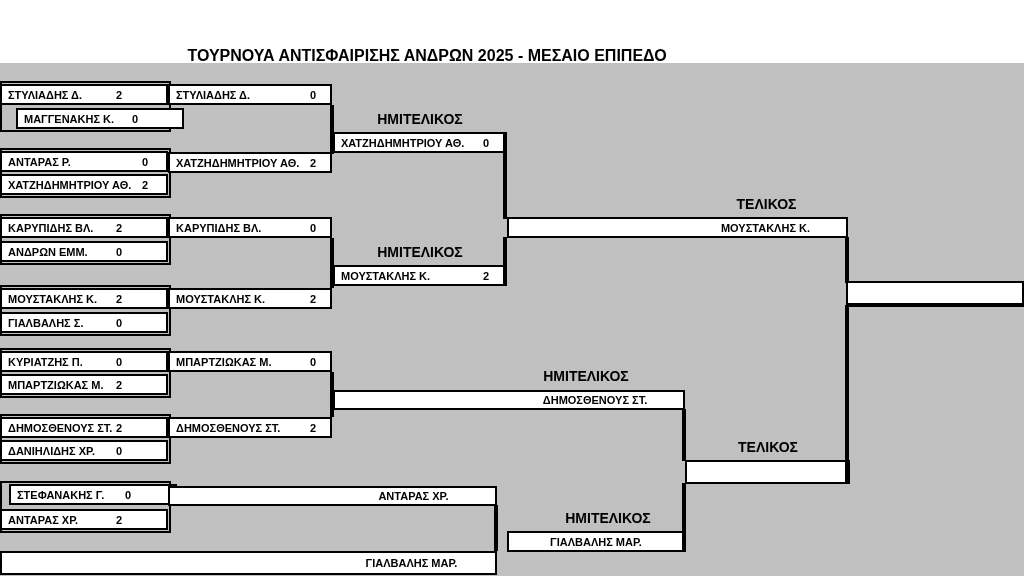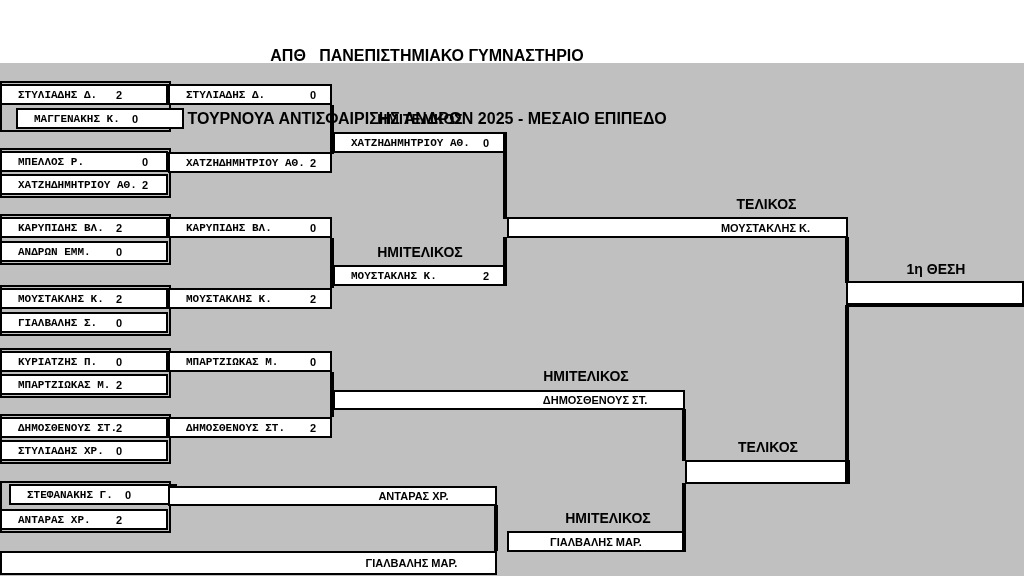--- a/index.html
+++ b/index.html
@@ -4,56 +4,55 @@
 <style>
   html,body{margin:0;padding:0;background:#fff;}
   .stage{position:relative;width:1024px;height:576px;background:#fff;overflow:hidden;
          font-family:"Liberation Sans",sans-serif;color:#000;}
   .panel{position:absolute;left:0;top:63px;width:1024px;height:513px;background:#c0c0c0;}
   .titles{position:absolute;left:0;top:3px;width:854px;text-align:center;
           font-weight:bold;font-size:16px;line-height:21px;white-space:pre;}
   .box{position:absolute;background:#fff;border:2px solid #000;box-sizing:border-box;
        display:flex;align-items:center;font-weight:bold;font-size:11px;white-space:nowrap;}
   .pair{position:absolute;border:2px solid #000;box-sizing:border-box;background:transparent;}
-  .nm{padding-left:16px;font-family:Liberation Mono, monospace;}
+  .nm{padding-left:6px;}
   .sc{position:absolute;top:50%;transform:translateY(-50%);}
   .sc-a{left:114px;} .sc-b{left:140px;} .sc-c{right:14px;} .sc-d{right:16px;}
   .ctr{position:absolute;top:50%;transform:translateY(-50%);text-align:center;}
   .lbl{position:absolute;font-weight:bold;font-size:14px;text-align:center;line-height:18px;}
   .vline{position:absolute;width:4px;background:#000;}
 </style>
 </head>
 <body>
 
 <div class="stage">
   <div class="panel"></div>
 
   <div class="titles">
-    <div>ΑΠΘ   ΠΑΝΕΠΙΣΤΗΜΙΑΚΟ ΓΥΜΝΑΣΤΗΡΙΟ</div>
     <div>ΤΟΥΡΝΟΥΑ ΑΝΤΙΣΦΑΙΡΙΣΗΣ ΑΝΔΡΩΝ 2025 - ΜΕΣΑΙΟ ΕΠΙΠΕΔΟ</div>
   </div>
 
   <div class="pair" style="left:0;top:81px;width:171px;height:51px"></div>
   <div class="pair" style="left:0;top:148px;width:171px;height:50px"></div>
   <div class="pair" style="left:0;top:214px;width:171px;height:51px"></div>
   <div class="pair" style="left:0;top:285px;width:171px;height:51px"></div>
   <div class="pair" style="left:0;top:348px;width:171px;height:50px"></div>
   <div class="pair" style="left:0;top:414px;width:171px;height:50px"></div>
   <div class="pair" style="left:0;top:481px;width:171px;height:52px"></div>
 
   <div class="box" style="left:0;top:84px;width:168px;height:21px">
       <span class="nm">ΣΤΥΛΙΑΔΗΣ Δ.</span>
       <span class="sc sc-a">2</span>
     </div>
   <div class="box" style="left:16px;top:108px;width:168px;height:21px">
       <span class="nm">ΜΑΓΓΕΝΑΚΗΣ Κ.</span>
       <span class="sc sc-a">0</span>
     </div>
   <div class="box" style="left:0;top:151px;width:168px;height:21px">
-      <span class="nm">ΜΠΕΛΛΟΣ Ρ.</span>
+      <span class="nm">ΑΝΤΑΡΑΣ Ρ.</span>
       <span class="sc sc-b">0</span>
     </div>
   <div class="box" style="left:0;top:174px;width:168px;height:21px">
       <span class="nm">ΧΑΤΖΗΔΗΜΗΤΡΙΟΥ ΑΘ.</span>
       <span class="sc sc-b">2</span>
     </div>
   <div class="box" style="left:0;top:217px;width:168px;height:21px">
       <span class="nm">ΚΑΡΥΠΙΔΗΣ ΒΛ.</span>
       <span class="sc sc-a">2</span>
     </div>
@@ -75,21 +74,21 @@
     </div>
   <div class="box" style="left:0;top:374px;width:168px;height:21px">
       <span class="nm">ΜΠΑΡΤΖΙΩΚΑΣ Μ.</span>
       <span class="sc sc-a">2</span>
     </div>
   <div class="box" style="left:0;top:417px;width:168px;height:21px">
       <span class="nm">ΔΗΜΟΣΘΕΝΟΥΣ ΣΤ.</span>
       <span class="sc sc-a">2</span>
     </div>
   <div class="box" style="left:0;top:440px;width:168px;height:21px">
-      <span class="nm">ΣΤΥΛΙΑΔΗΣ ΧΡ.</span>
+      <span class="nm">ΔΑΝΙΗΛΙΔΗΣ ΧΡ.</span>
       <span class="sc sc-a">0</span>
     </div>
   <div class="box" style="left:9px;top:484px;width:168px;height:21px">
       <span class="nm">ΣΤΕΦΑΝΑΚΗΣ Γ.</span>
       <span class="sc sc-a">0</span>
     </div>
   <div class="box" style="left:0;top:509px;width:168px;height:21px">
       <span class="nm">ΑΝΤΑΡΑΣ ΧΡ.</span>
       <span class="sc sc-a">2</span>
     </div>
@@ -150,21 +149,20 @@
   <div class="lbl" style="left:685px;top:195px;width:163px">ΤΕΛΙΚΟΣ</div>
   <div class="box" style="left:507px;top:217px;width:341px;height:21px">
       <span class="ctr" style="left:178px;right:2px">ΜΟΥΣΤΑΚΛΗΣ Κ.</span>
     </div>
 
   <div class="lbl" style="left:685px;top:438px;width:166px">ΤΕΛΙΚΟΣ</div>
   <div class="box" style="left:685px;top:460px;width:165px;height:24px">
       <span class="ctr" style="left:2px;right:2px"></span>
     </div>
 
-  <div class="lbl" style="left:848px;top:260px;width:176px">1η ΘΕΣΗ</div>
   <div class="box" style="left:846px;top:281px;width:178px;height:26px;border-bottom-width:4px">
       <span class="ctr" style="left:2px;right:2px"></span>
     </div>
 
   <div class="vline" style="left:330px;top:105px;height:49px"></div>
   <div class="vline" style="left:330px;top:238px;height:50px"></div>
   <div class="vline" style="left:330px;top:372px;height:45px"></div>
   <div class="vline" style="left:494px;top:505px;height:46px"></div>
   <div class="vline" style="left:503px;top:132px;height:87px"></div>
   <div class="vline" style="left:503px;top:237px;height:49px"></div>

